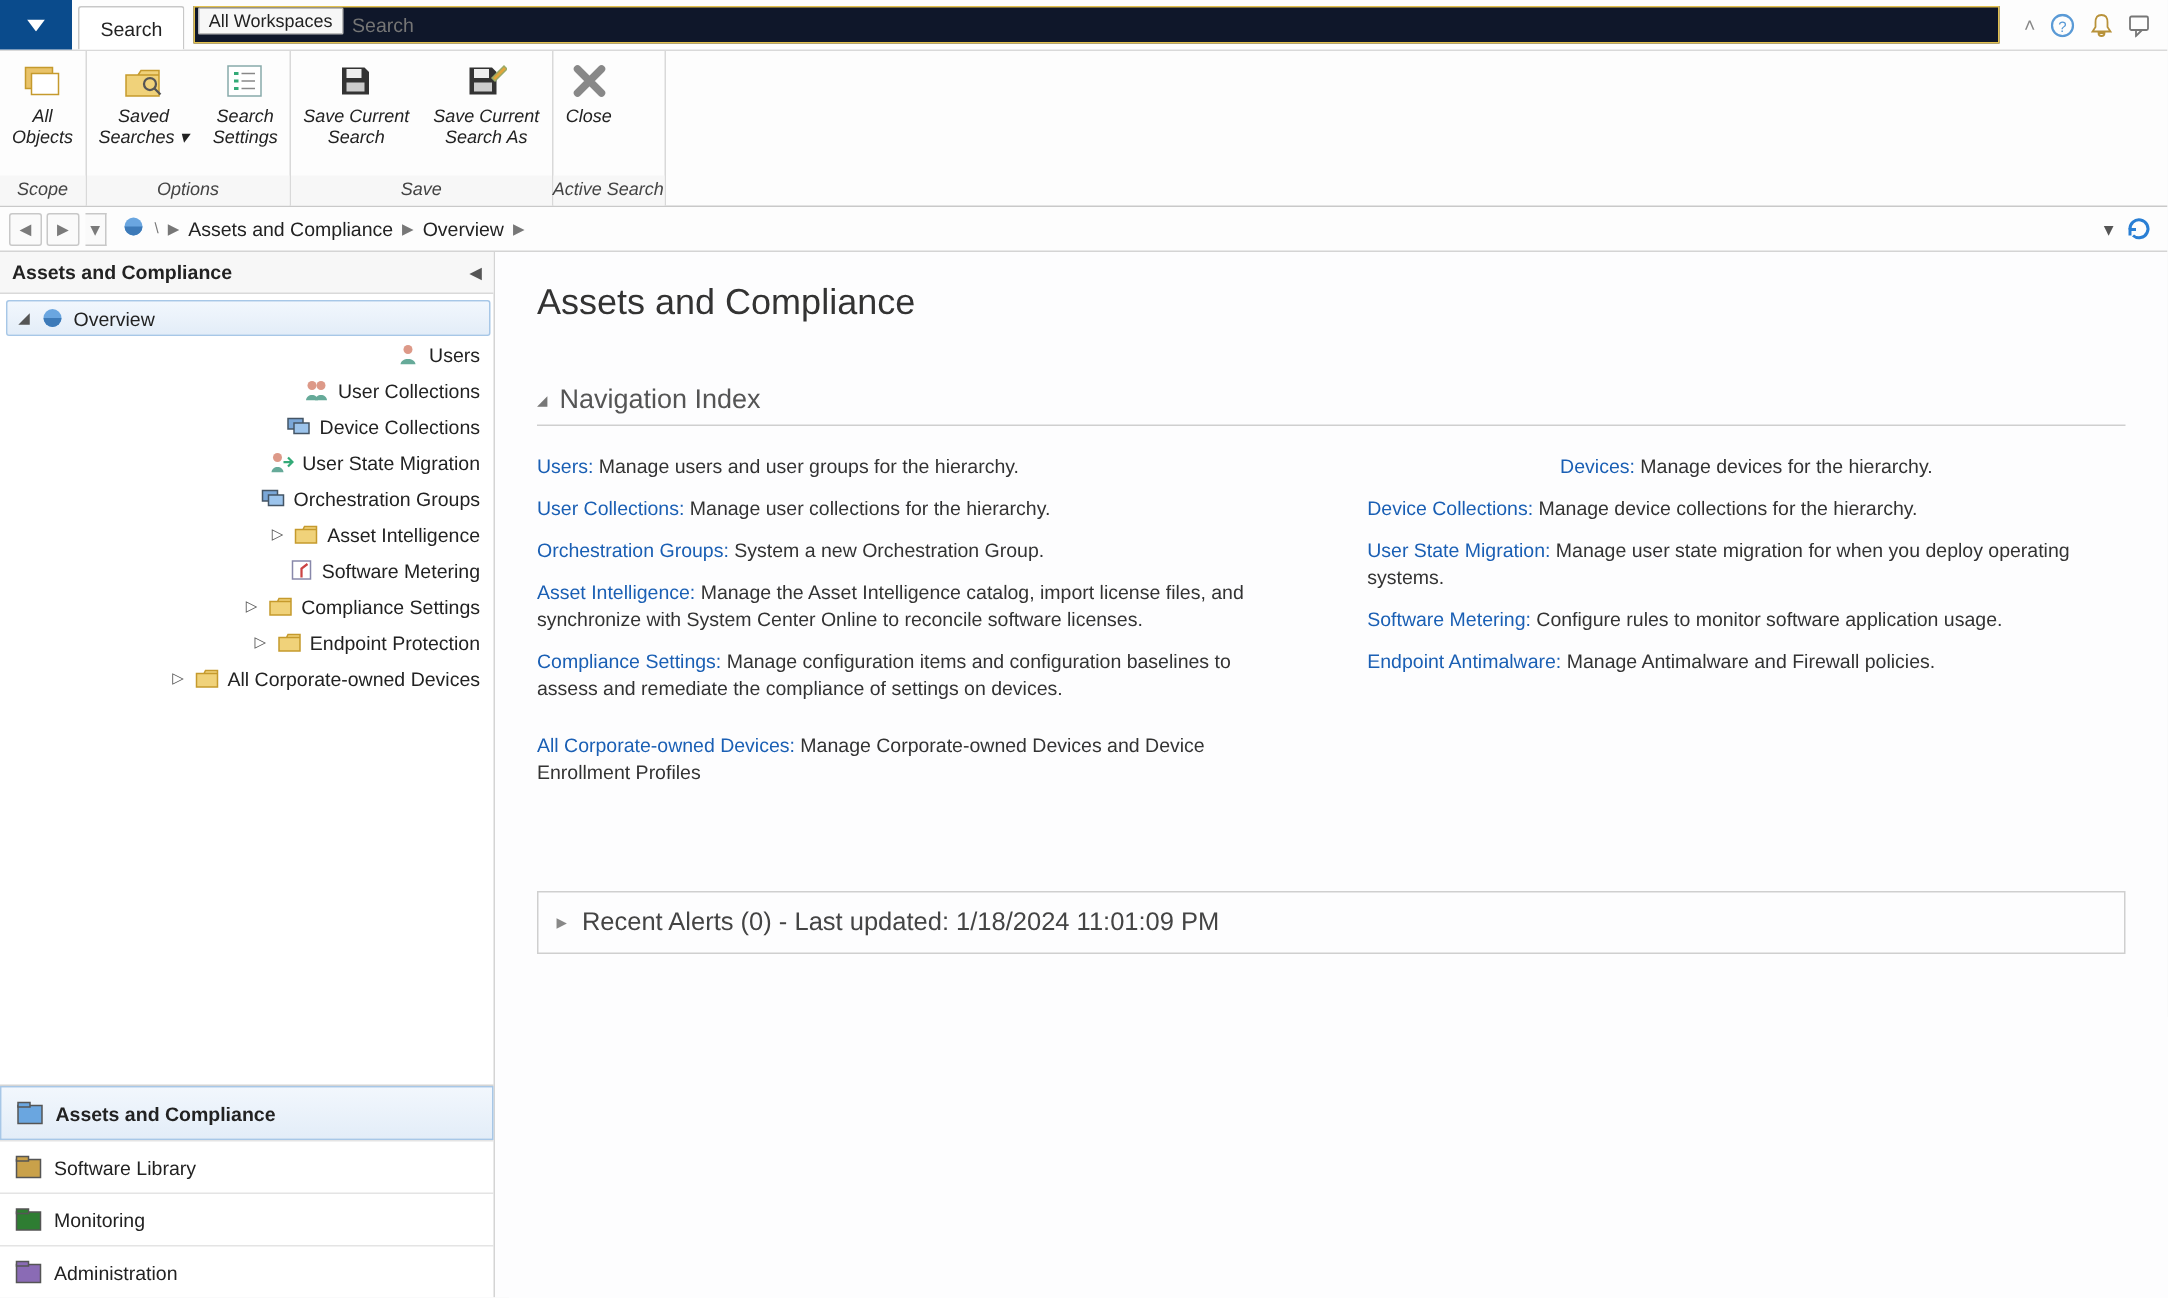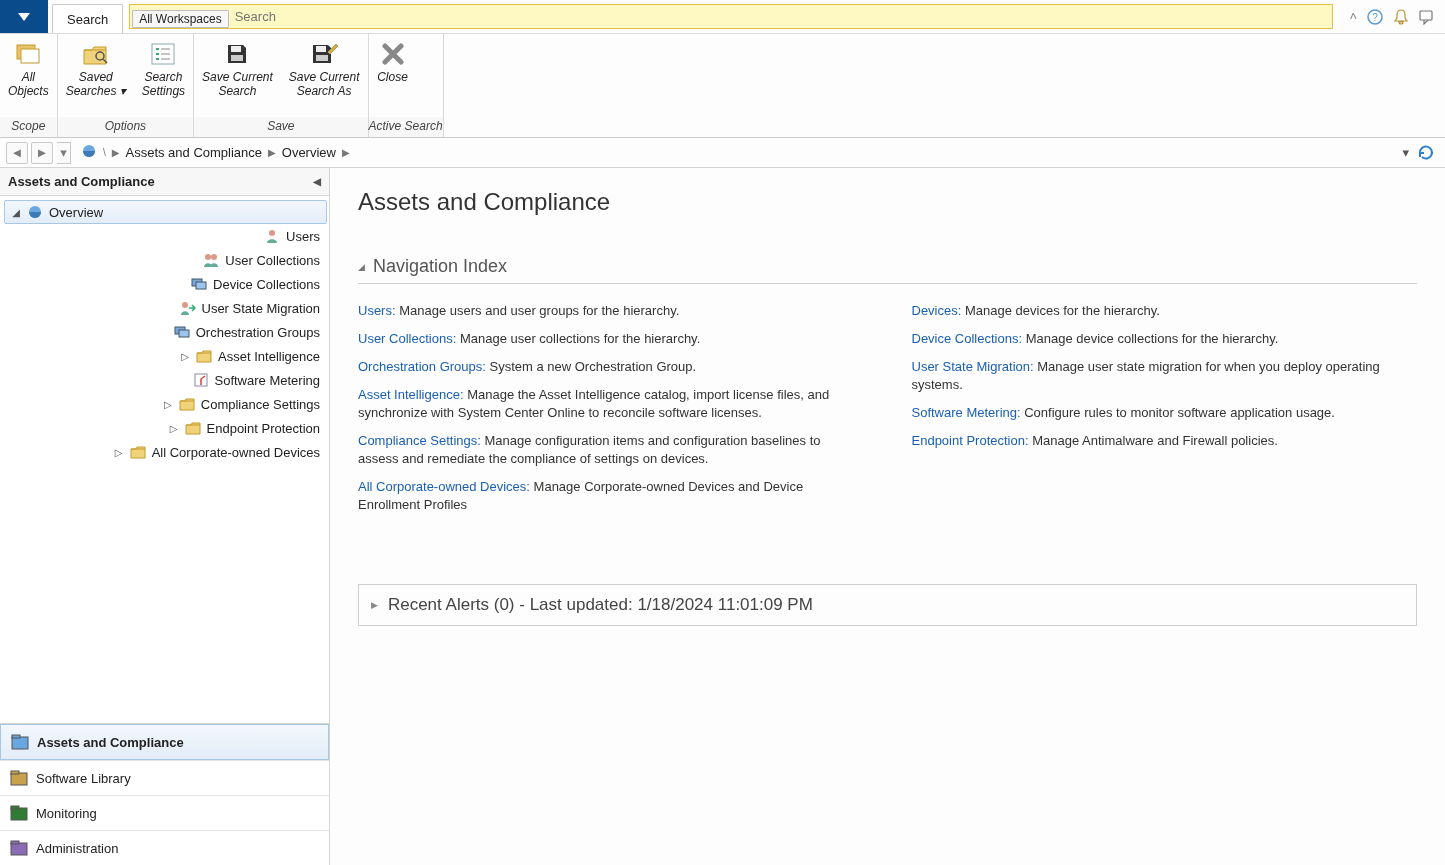--- a/index.html
+++ b/index.html
@@ -3,21 +3,21 @@
 <meta charset="utf-8">
 <style>
   * { box-sizing: border-box; }
   html, body { margin:0; padding:0; height:100%; font-family: "Segoe UI", Tahoma, sans-serif; font-size:13px; color:#222; background:#fff; }
   body { display:flex; flex-direction:column; height:865px; width:1445px; background:#f5f6f8; overflow:hidden;}
   
   .titlebar { display:flex; align-items:stretch; height:34px; background:#fdfdfd; border-bottom:1px solid #d9d9d9;}
   .app-menu-btn { width:48px; background:#0a4b8c; display:flex; align-items:center; justify-content:center; color:#fff;}
   .app-menu-btn svg { width:12px; height:8px; fill:#fff;}
   .search-tab { display:flex; align-items:center; padding:0 14px; border:1px solid #c8c8c8; border-bottom:none; background:#fff; margin-left:4px; margin-top:4px; border-radius:2px 2px 0 0;}
-  .search-container { flex:1; display:flex; align-items:flex-end; margin:4px 6px 4px 6px; border:1px solid #e2c04e; background:#fef9c3;}
+  .search-container { flex:1; display:flex; align-items:flex-start; margin:4px 6px 4px 6px; border:1px solid #e2c04e; background:#0f172a;}
   .search-scope-chip { background:#f7f7f7; border:1px solid #bcbcbc; padding:1px 6px; margin-left:2px; border-radius:1px; font-size:12px; }
   .search-input { flex:1; border:none; background:transparent; padding:4px 6px; font-size:13px; color:#888;}
   .title-right { display:flex; align-items:center; gap:10px; padding:0 10px;}
   .title-right svg { width:16px; height:16px; fill:#888;}
   
   .ribbon { display:flex; background:#fdfdfd; border-bottom:1px solid #c9c9c9; height:104px;font-style:italic;}
   .ribbon-group { display:flex; flex-direction:column; border-right:1px solid #d9d9d9; }
   .ribbon-group-buttons { display:flex; flex:1;}
   .ribbon-btn { display:flex; flex-direction:column; align-items:center; justify-content:flex-start; padding:6px 8px 2px 8px; text-align:center; font-size:12px; gap:2px;}
   .ribbon-btn .ic { width:32px; height:28px; display:flex; align-items:center; justify-content:center;}
@@ -381,29 +381,29 @@
       <span class="caret">◢</span>
       <span>Navigation Index</span>
     </div>
 
     <div class="nav-grid">
       <div id="nav-left">
           <div class="nav-entry" style="margin-bottom: 10px;"><span class="nl">Users:</span><span> Manage users and user groups for the hierarchy.</span></div>
           <div class="nav-entry" style="margin-bottom: 10px;"><span class="nl">User Collections:</span><span> Manage user collections for the hierarchy.</span></div>
           <div class="nav-entry" style="margin-bottom: 10px;"><span class="nl">Orchestration Groups:</span><span> System a new Orchestration Group.</span></div>
           <div class="nav-entry" style="margin-bottom: 10px;"><span class="nl">Asset Intelligence:</span><span> Manage the Asset Intelligence catalog, import license files, and synchronize with System Center Online to reconcile software licenses.</span></div>
-          <div class="nav-entry" style="margin-bottom: 10px;"><span class="nl">Compliance Settings:</span><span> Manage configuration items and configuration baselines to assess and remediate the compliance of settings on devices.</span></div>
+          <div class="nav-entry" style="margin-bottom: 20px;"><span class="nl">Compliance Settings:</span><span> Manage configuration items and configuration baselines to assess and remediate the compliance of settings on devices.</span></div>
           <div class="nav-entry" style="margin-bottom: 10px;"><span class="nl">All Corporate-owned Devices:</span><span> Manage Corporate-owned Devices and Device Enrollment Profiles</span></div>
         </div>
       <div id="nav-right">
-          <div class="nav-entry" style="margin-bottom: 10px;"><span class="nl">Devices:</span><span> Manage devices for the hierarchy.</span></div>
+          <div class="nav-entry" style="margin-bottom: 10px; text-align: center;"><span class="nl">Devices:</span><span> Manage devices for the hierarchy.</span></div>
           <div class="nav-entry" style="margin-bottom: 10px;"><span class="nl">Device Collections:</span><span> Manage device collections for the hierarchy.</span></div>
           <div class="nav-entry" style="margin-bottom: 10px;"><span class="nl">User State Migration:</span><span> Manage user state migration for when you deploy operating systems.</span></div>
           <div class="nav-entry" style="margin-bottom: 10px;"><span class="nl">Software Metering:</span><span> Configure rules to monitor software application usage.</span></div>
-          <div class="nav-entry" style="margin-bottom: 10px;"><span class="nl">Endpoint Protection:</span><span> Manage Antimalware and Firewall policies.</span></div>
+          <div class="nav-entry" style="margin-bottom: 10px;"><span class="nl">Endpoint Antimalware:</span><span> Manage Antimalware and Firewall policies.</span></div>
         </div>
     </div>
 
     <div class="alerts-box">
       <span class="caret">▶</span>
       <span>Recent Alerts (0) - Last updated: 1/18/2024 11:01:09 PM</span>
     </div>
   </div>
 </div>
 

